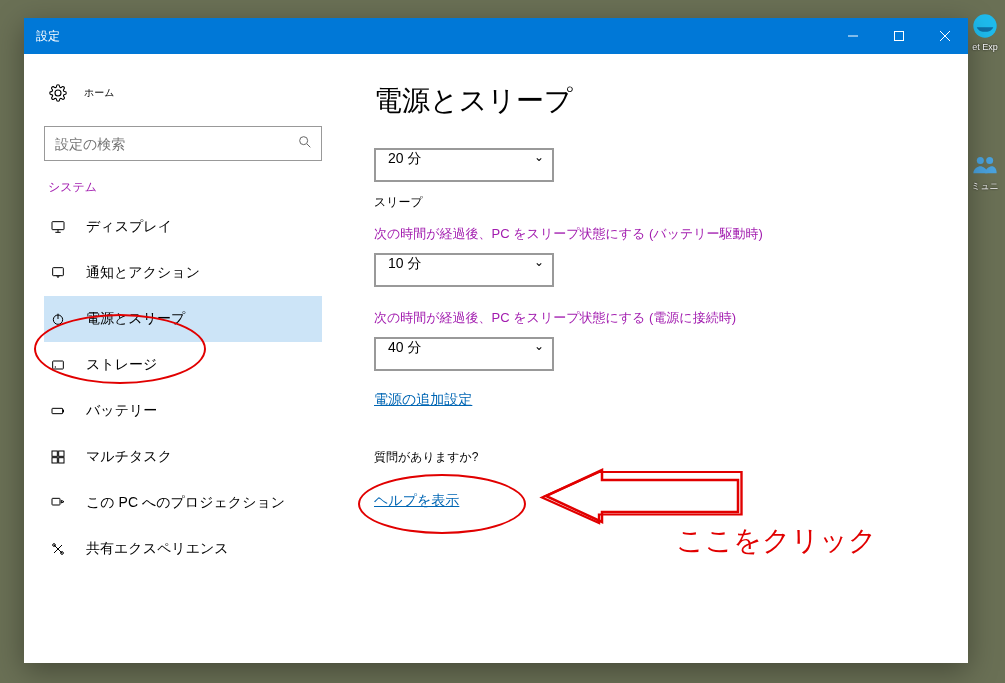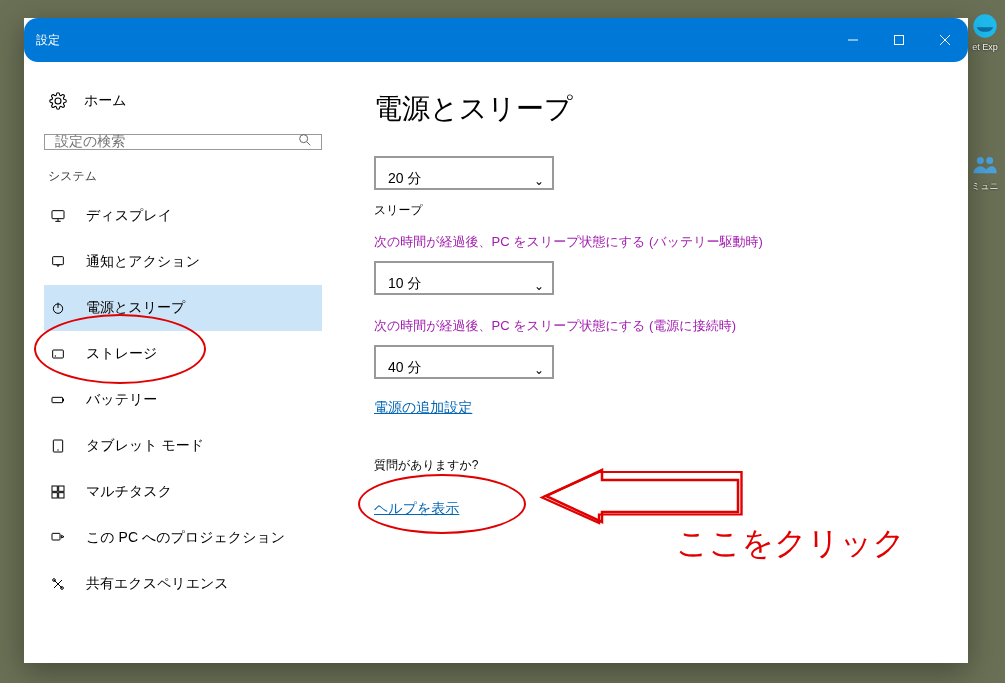--- a/index.html
+++ b/index.html
@@ -12,100 +12,98 @@
   }
   .window {
     position: absolute;
     left: 24px; top: 18px;
     width: 944px; height: 645px;
     background: #fff;
     box-shadow: 0 8px 28px rgba(0,0,0,0.35);
     display: flex; flex-direction: column;
   }
   .titlebar {
-    height: 44px;
+    height: 36px;
     background: #0078d7;
     color: #fff;
     display: flex; align-items: center;
     padding-left: 12px;
     font-size: 12px;
-    border-radius: 14px;
   }
   .titlebar .spacer { flex: 1; }
   .titlebar .win-btn {
     width: 46px; height: 32px;
     display:flex; align-items:center; justify-content:center;
     font-size: 10px;
     cursor: default;
   }
   .content { flex:1; display:flex; overflow:hidden; }
   .sidebar {
     width: 310px;
     padding: 24px 12px 0 20px;
     overflow-y: auto;
     position: relative;
   }
   .home-row {
     display:flex; align-items:center; gap:16px;
-    font-size: 14px; color:#000;
+    font-size: 10px; color:#000;
     padding: 6px 4px;
     margin-bottom: 18px;
   }
   .home-row .icon { width:20px; display:flex; justify-content:center; }
   .searchbox {
     display:flex; align-items:center;
     border: 1px solid #999;
-    height: 16px;
+    height: 35px;
     padding: 0 8px 0 10px;
     margin-bottom: 18px;
     background:#fff;
-    font-family:Liberation Mono, monospace;
   }
   .searchbox input {
     flex:1; border:none; outline:none; font-size:14px;
     font-family: inherit;
     background: transparent;
   }
   .section-label {
-    font-size: 12px; color:#404040;
+    font-size: 12px; color:#a21caf;
     margin: 18px 0 8px 4px;
   }
   .nav-item {
     display:flex; align-items:center; gap:18px;
     height: 46px;
     padding-left: 4px;
     font-size: 14px; color:#000;
     cursor: default;
   }
   .nav-item.active { background:#cce4f7; }
   .nav-item .icon { width:20px; display:flex; justify-content:center; color:#000; }
   .nav-item svg { width:16px; height:16px; }
   .main {
     flex:1; padding: 28px 40px 0 40px;
     overflow-y: auto;
   }
   h1 { font-weight:400; font-size: 28px; margin-bottom: 28px; }
   h2 { font-weight:400; font-size: 12px; margin: 12px 0 14px; }
   .field-label { font-size: 13px; margin-bottom: 10px; color:#a21caf; }
   .dropdown {
-    display:flex; align-items:flex-end; justify-content:space-between;
+    display:flex; align-items:flex-start; justify-content:space-between;
     border: 2px solid #999;
     height: 34px;
     width: 180px;
     padding: 0 8px 0 12px;
     font-size: 14px;
     margin-bottom: 8px;
     background:#fff;
   }
   .dropdown .chev { font-size: 12px; }
   .link { color:#0066b4; font-size:14px; margin-top:12px; display:inline-block;text-align:center; }
   
   .anno { position:absolute; pointer-events:none; }
   .anno-ellipse { border: 2.5px solid #e10000; border-radius: 50%; }
-  .anno-text { color:#e10000; font-size: 32px; font-weight:400; }
+  .anno-text { color:#e10000; font-size: 28px; font-weight:400; }
   
   .desktop-icon {
     position:absolute; width:40px; text-align:center;
     color:#fff; font-size:9px; text-shadow: 0 0 2px #000; margin-left: 44px;
   }
 </style>
 </head>
 <body>
 
 <div class="desktop-icon" style="right:0; top:12px;">
@@ -215,29 +213,20 @@
               <svg viewBox="0 0 24 24">
                 <rect x="3" y="8" width="16" height="8" rx="1" fill="none" stroke="#000" stroke-width="1.5"></rect>
                 <rect x="19" y="10" width="2" height="4" fill="#000"></rect>
               </svg>
             </span>
             <span>バッテリー</span>
           </div>
           <div class="nav-item">
             <span class="icon">
               <svg viewBox="0 0 24 24">
-                <rect x="5" y="3" width="14" height="18" rx="1" fill="none" stroke="#000" stroke-width="1.5"></rect>
-                <circle cx="12" cy="18" r="1" fill="#000"></circle>
-              </svg>
-            </span>
-            <span>タブレット モード</span>
-          </div>
-          <div class="nav-item">
-            <span class="icon">
-              <svg viewBox="0 0 24 24">
                 <rect x="3" y="3" width="8" height="8" fill="none" stroke="#000" stroke-width="1.5"></rect>
                 <rect x="13" y="3" width="8" height="8" fill="none" stroke="#000" stroke-width="1.5"></rect>
                 <rect x="3" y="13" width="8" height="8" fill="none" stroke="#000" stroke-width="1.5"></rect>
                 <rect x="13" y="13" width="8" height="8" fill="none" stroke="#000" stroke-width="1.5"></rect>
               </svg>
             </span>
             <span>マルチタスク</span>
           </div>
           <div class="nav-item">
             <span class="icon">

